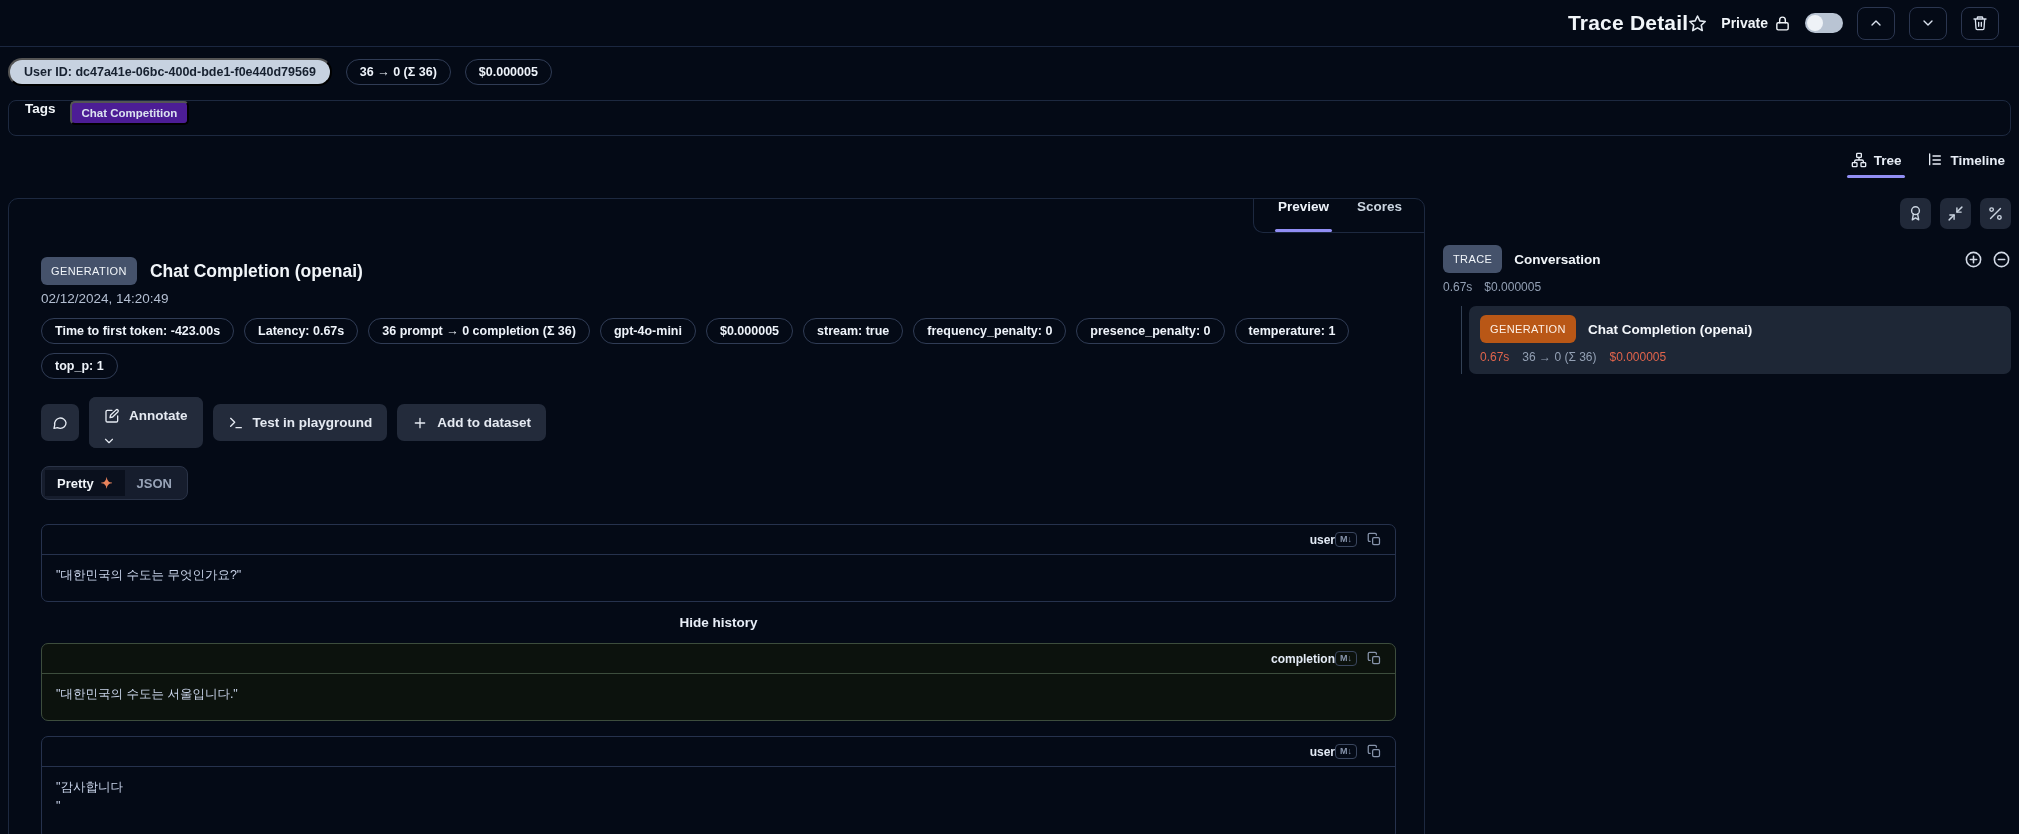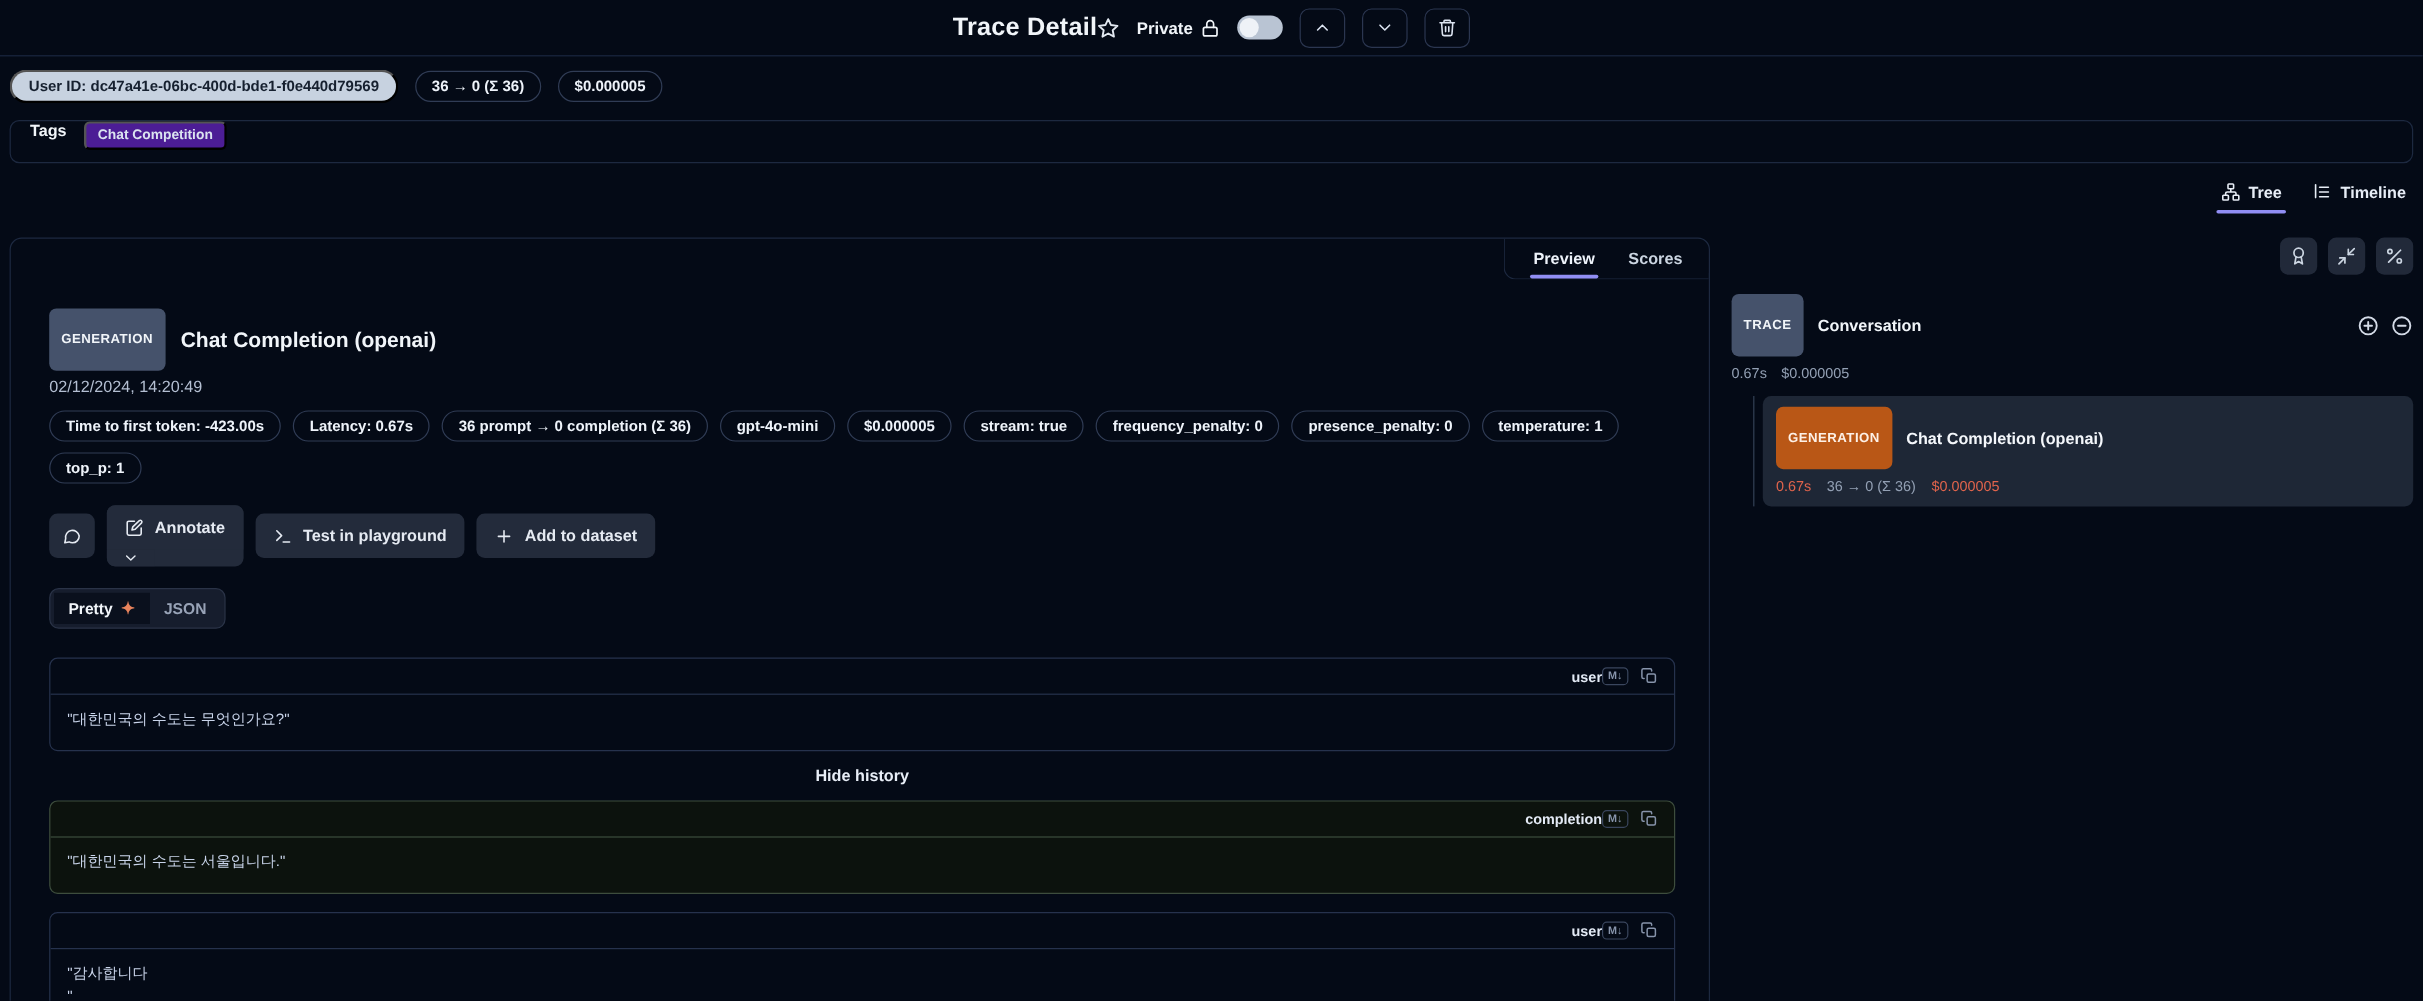--- a/index.html
+++ b/index.html
@@ -5,21 +5,21 @@
   * { margin:0; padding:0; box-sizing:border-box; }
   html,body { width:2019px; height:834px; overflow:hidden; }
   body {
     background:#040a16;
     color:#f1f5f9;
     font-family:"Liberation Sans", sans-serif;
   }
   svg.ic { display:block; fill:none; stroke:currentColor; stroke-width:2; stroke-linecap:round; stroke-linejoin:round; }
 
   
-  .topbar { height:47px; display:flex; align-items:center; justify-content:center; padding:0 20px 0 20px; border-bottom:1px solid #1b2740; }
+  .topbar { height:47px; display:flex; align-items:center; justify-content:flex-end; padding:0 20px 0 20px; border-bottom:1px solid #1b2740; }
   .page-title { font-size:21px; font-weight:bold; letter-spacing:.2px; }
   .topbar-right { display:flex; align-items:center; gap:14px; }
   .icon-btn-plain { background:none; border:none; color:#e2e8f0; cursor:pointer; display:flex; align-items:center; }
   .private-wrap { display:flex; align-items:center; gap:6px; font-size:14px; font-weight:bold; color:#f1f5f9; }
   .toggle { width:38px; height:20px; border-radius:10px; background:#b9c4d3; position:relative; cursor:pointer; border:none; }
   .toggle .thumb { position:absolute; top:2px; left:2px; width:16px; height:16px; border-radius:50%; background:#eef2f7; }
   .nav-btn { width:38px; height:33px; border:1px solid #2b3650; border-radius:8px; background:transparent; color:#dbe3f0; display:flex; align-items:center; justify-content:center; cursor:pointer; }
 
   
   .meta-row { display:flex; align-items:center; gap:14px; margin:11px 8px 0 8px; }
@@ -34,26 +34,26 @@
   
   .view-tabs { display:flex; justify-content:flex-end; gap:26px; padding:0 14px; margin-top:8px; height:32px; }
   .vtab { position:relative; display:flex; align-items:center; gap:7px; font-size:13.5px; font-weight:bold; color:#e7edf6; cursor:pointer; background:none; border:none; }
   .vtab .underline { position:absolute; left:-4px; right:-4px; bottom:-2px; height:3px; border-radius:2px; background:#918ef4; }
 
   
   .content { display:flex; gap:18px; padding:0 8px; margin-top:22px; align-items:flex-start; }
   .main-panel { position:relative; width:1417px; height:648px; border:1px solid #1d2940; border-radius:10px; padding:58px 28px 0 32px; }
 
   .panel-tabs { position:absolute; top:0; right:0; height:34px; display:flex; align-items:center; gap:28px; padding:0 22px 0 24px; border-left:1px solid #1d2940; border-bottom:1px solid #1d2940; border-bottom-left-radius:10px; }
-  .ptab { position:relative; font-size:13.5px; font-weight:bold; color:#eef3fa; background:none; border:none; cursor:pointer; height:100%; display:flex; align-items:center; }
+  .ptab { position:relative; font-size:13.5px; font-weight:bold; color:#eef3fa; background:none; border:none; cursor:pointer; height:100%; display:flex; align-items:flex-start; }
   .ptab.inactive { color:#cbd5e1; }
   .ptab .underline { position:absolute; left:-3px; right:-3px; bottom:0; height:3px; border-radius:2px; background:#918ef4; }
 
   .obs-header { display:flex; align-items:center; gap:13px; }
-  .type-badge { background:#45526b; color:#f1f5f9; font-size:11px; font-weight:bold; letter-spacing:.4px; padding:20px 10px; border-radius:6px; }
+  .type-badge { background:#45526b; color:#f1f5f9; font-size:11px; font-weight:normal; letter-spacing:.4px; padding:8px 10px; border-radius:6px; }
   .obs-title { font-size:17.5px; font-weight:bold; }
   .timestamp { margin-top:6px; font-size:13.5px; color:#b4bfd2; }
 
   .param-badges { display:flex; flex-wrap:wrap; gap:10px; row-gap:9px; margin-top:12px; max-width:1350px; }
 
   .actions { display:flex; align-items:center; gap:10px; margin-top:18px; }
   .act-btn { background:#232b3b; border:none; border-radius:7px; height:37px; display:flex; align-items:center; gap:9px; padding:0 15px; color:#e5eaf2; font-size:13.5px; font-weight:bold; cursor:pointer; }
   .act-btn.square { width:38px; padding:0; justify-content:center; }
   .split { display:flex; align-items:stretch; background:#232b3b; border-radius:7px; overflow:hidden;flex-direction:column; }
   .split .act-btn { border-radius:0; }

